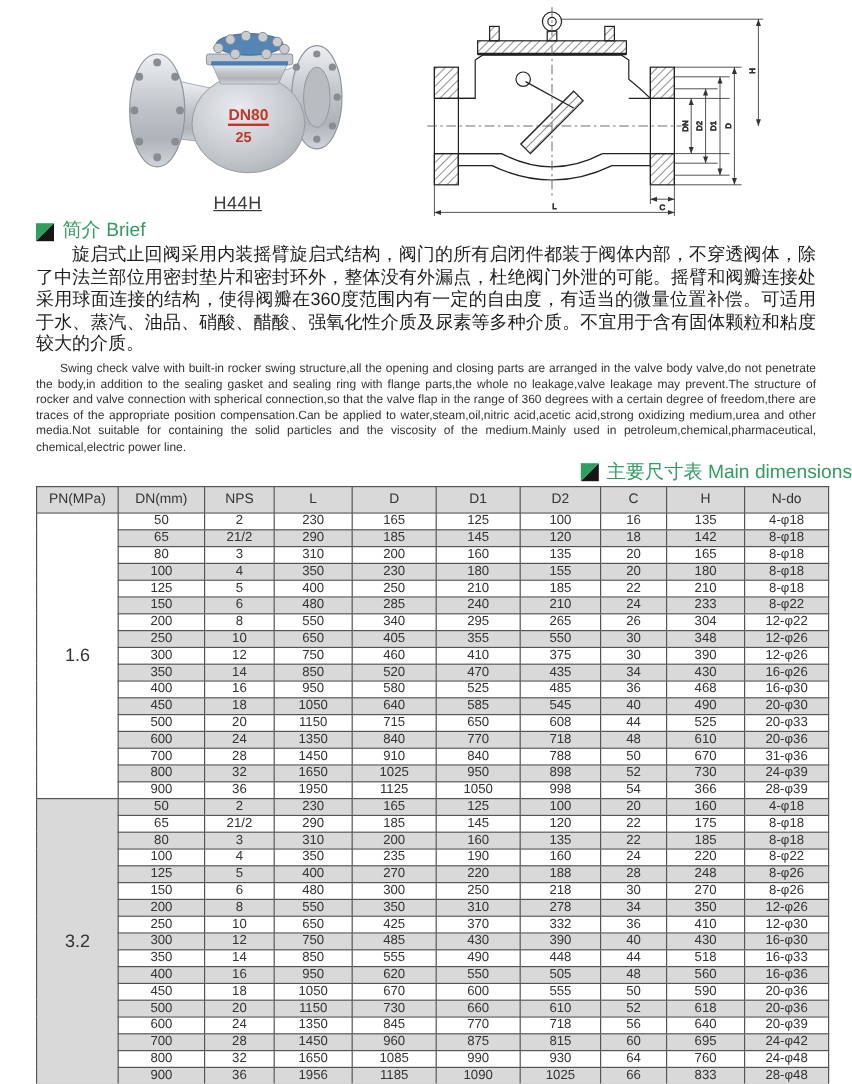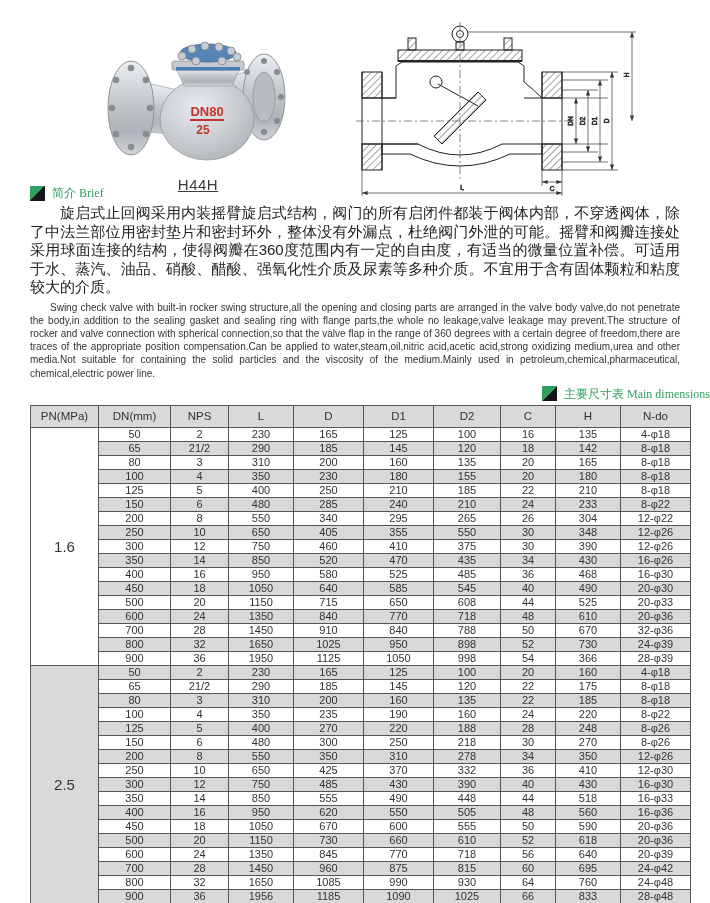--- a/index.html
+++ b/index.html
@@ -6,30 +6,30 @@
   * { box-sizing:border-box; }
   html,body { margin:0; padding:0; background:#fff; }
   body {
     width:710px; height:903px; overflow:hidden;
     font-family:"Liberation Sans","DejaVu Sans",sans-serif;
     color:var(--ink);
   }
   .page { position:relative; width:710px; height:903px; background:#fff; }
 
   
-  .figures { display:flex; align-items:flex-start; height:181px; padding-top:20px; }
+  .figures { display:flex; align-items:flex-start; height:181px; padding-top:4px; }
   .photo-block { margin-left:100px; width:196px; text-align:center; }
   .caption { font-size:15px; color:#3a3a3a; margin-top:0; letter-spacing:.5px;text-decoration:underline; }
   .drawing-block { margin-left:56px; }
 
   
   .section-head { display:flex; align-items:center; margin:4px 0 3px 30px; }
   .marker { width:15px; height:15px; margin-right:7px; flex:0 0 auto;
             background:linear-gradient(135deg, var(--accent) 50%, #161616 50%); }
-  .section-head .t { color:var(--accent); font-size:12px; line-height:16px;font-family:Liberation Serif, serif; }
+  .section-head .t { color:var(--accent); font-size:16px; line-height:16px; }
 
   p.zh { margin:2px 30px 0 30px; font-size:15px; line-height:18.5px;
          text-align:justify; text-indent:2em; color:#1e1e1e; }
   p.en { margin:4px 30px 0 30px; font-size:10px; line-height:13.2px;
          text-align:justify; text-indent:2em; color:#333; }
 
   
   table.dim { border-collapse:collapse; table-layout:fixed; width:660px;
               margin:3px 20px 0 30px; font-size:11px; color:#333; }
   table.dim th, table.dim td { border:1px solid var(--line); text-align:center;
@@ -404,21 +404,21 @@
         </tr>
         <tr>
           <td>700</td>
           <td>28</td>
           <td>1450</td>
           <td>910</td>
           <td>840</td>
           <td>788</td>
           <td>50</td>
           <td>670</td>
-          <td>32-φ36</td>
+          <td>31-φ36</td>
         </tr>
         <tr class="alt">
           <td>800</td>
           <td>32</td>
           <td>1650</td>
           <td>1025</td>
           <td>950</td>
           <td>898</td>
           <td>52</td>
           <td>730</td>
@@ -429,21 +429,21 @@
           <td>36</td>
           <td>1950</td>
           <td>1125</td>
           <td>1050</td>
           <td>998</td>
           <td>54</td>
           <td>366</td>
           <td>28-φ39</td>
         </tr>
         <tr class="alt">
-          <td rowspan="17" class="pn-cell">2.5</td>
+          <td rowspan="17" class="pn-cell">3.2</td>
           <td>50</td>
           <td>2</td>
           <td>230</td>
           <td>165</td>
           <td>125</td>
           <td>100</td>
           <td>20</td>
           <td>160</td>
           <td>4-φ18</td>
         </tr>

